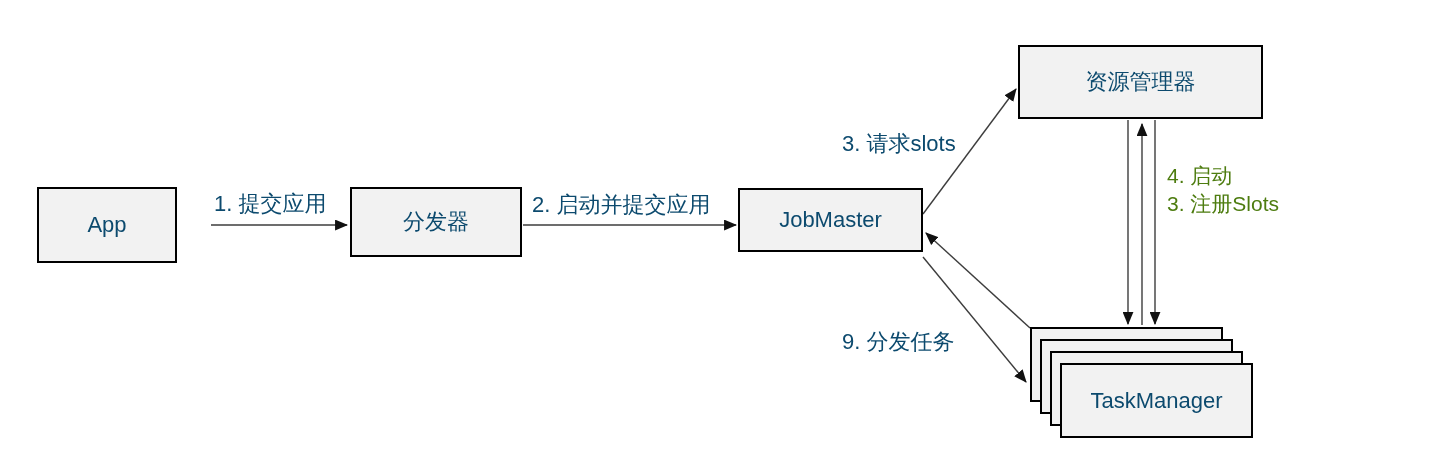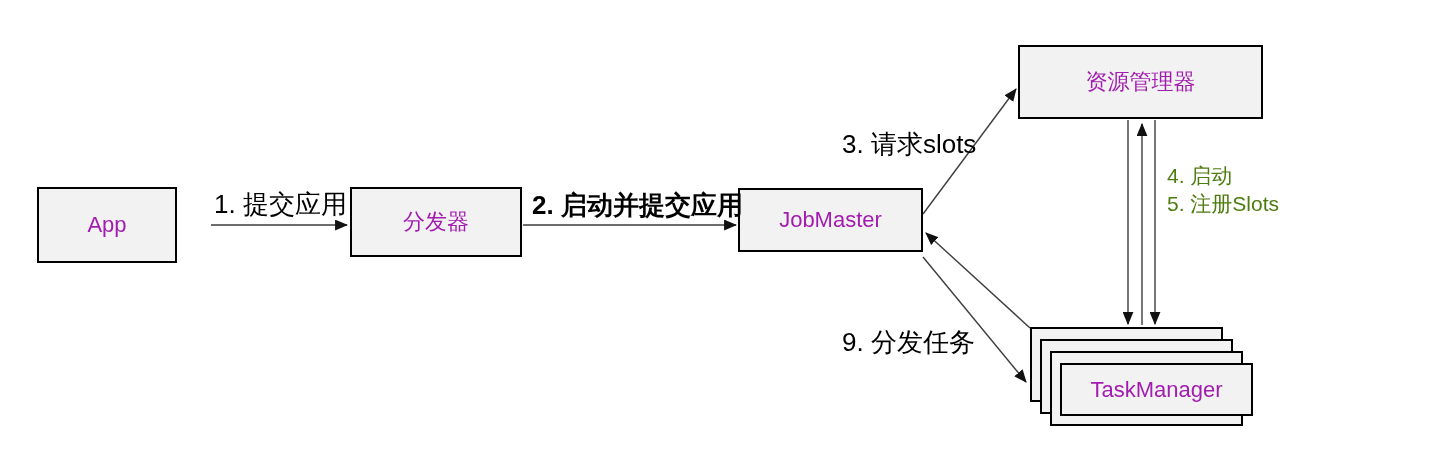--- a/index.html
+++ b/index.html
@@ -25,27 +25,27 @@
   }
   .node {
     position: absolute;
     box-sizing: border-box;
     background: #f2f2f2;
     border: 2px solid #000000;
     display: flex;
     align-items: center;
     justify-content: center;
     font-size: 22px;
-    color: #a21caf;
+    color: #0c4a6e;
     white-space: nowrap;
   }
   .edge-label {
     position: absolute;
-    font-size: 26px;
-    color: #000000;
+    font-size: 22px;
+    color: #0c4a6e;
     white-space: nowrap;
     line-height: 26px;
   }
   .edge-label-block {
     position: absolute;
     font-size: 21px;
     color: #4d7c0f;
     white-space: nowrap;
     line-height: 28px;
   }
@@ -84,30 +84,30 @@
   <div class="node" style="left:350px; top:187px; width:172px; height:70px;">分发器</div>
 
   <div class="node" style="left:738px; top:188px; width:185px; height:64px;">JobMaster</div>
 
   <div class="node" style="left:1018px; top:45px; width:245px; height:74px;">资源管理器</div>
 
   <div>
     <div class="node" style="left:1030px; top:327px; width:193px; height:75px;"></div>
     <div class="node" style="left:1040px; top:339px; width:193px; height:75px;"></div>
     <div class="node" style="left:1050px; top:351px; width:193px; height:75px;"></div>
-    <div class="node" style="left:1060px; top:363px; width:193px; height:53px;">TaskManager</div>
+    <div class="node" style="left:1060px; top:363px; width:193px; height:75px;">TaskManager</div>
   </div>
 
   <div class="edge-label" style="left:214px; top:191px;">1. 提交应用</div>
 
-  <div class="edge-label" style="left:532px; top:192px;font-weight:bold;">2. 启动并提交应用</div>
+  <div class="edge-label" style="left:532px; top:192px;">2. 启动并提交应用</div>
 
   <div class="edge-label" style="left:842px; top:131px;">3. 请求slots</div>
 
   <div class="edge-label-block" style="left:1167px; top:162px;">
     <div>4. 启动</div>
-    <div>5. 注册Slots</div>
+    <div>3. 注册Slots</div>
   </div>
 
 
   <div class="edge-label" style="left:842px; top:329px;">9. 分发任务</div>
 
 </div>
 
 </body></html>

